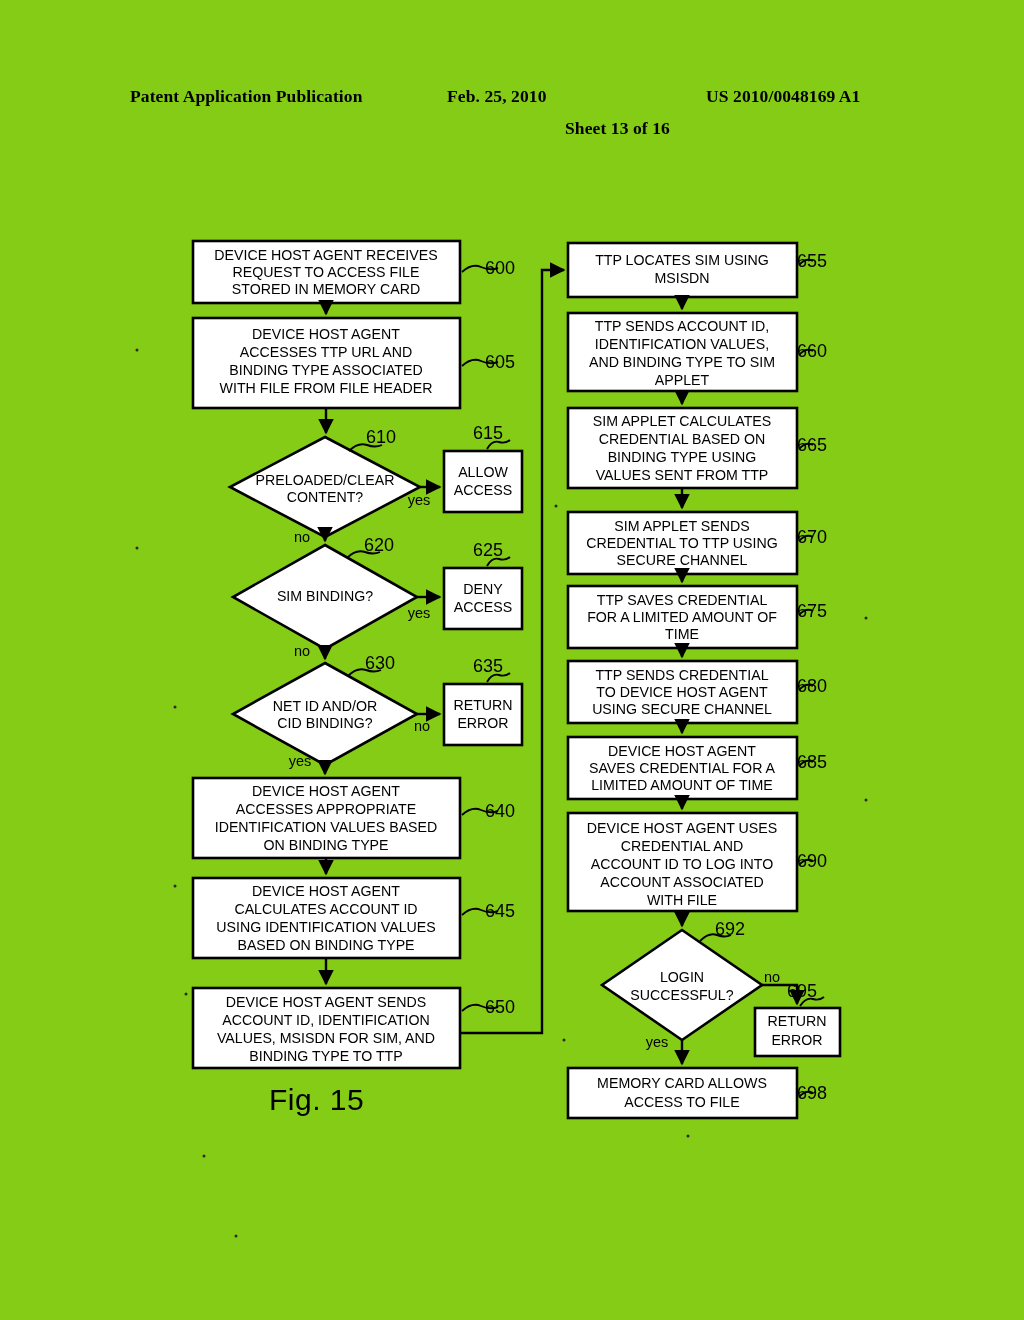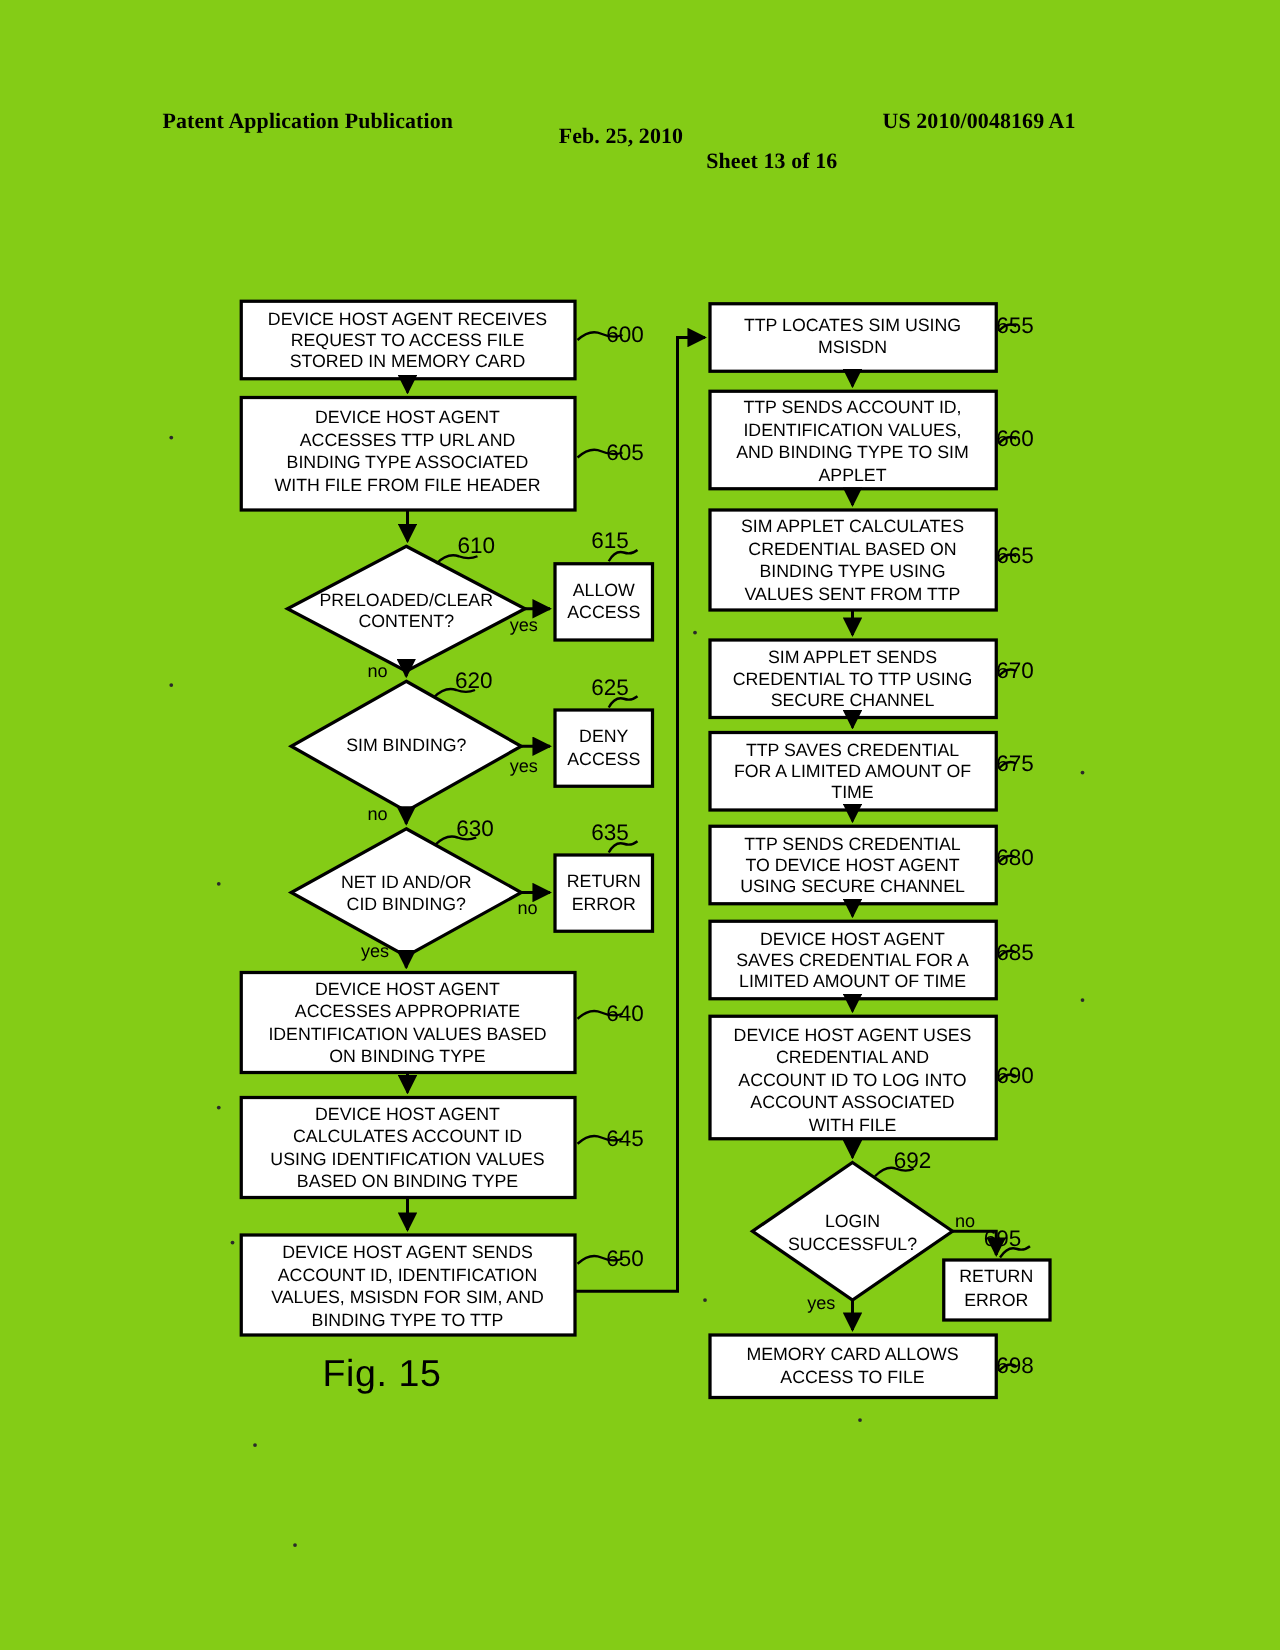--- a/index.html
+++ b/index.html
@@ -13,27 +13,27 @@
 
   
   .pat-header{
     position:absolute;left:0;top:86px;width:1024px;
     font-family:"Liberation Serif", serif;
     font-weight:bold;font-size:17.5px;
     letter-spacing:.1px;
     white-space:nowrap;
   }
   .pat-header .h-pub{position:absolute;left:130px;top:0;}
-  .pat-header .h-date{position:absolute;left:447px;top:0;margin-top:12px;}
+  .pat-header .h-date{position:absolute;left:447px;top:0;}
   .pat-header .h-sheet{position:absolute;left:565px;top:0;margin-top:32px;}
   .pat-header .h-num{position:absolute;left:706px;top:0;}
 
   
   .fig-caption{
-    position:absolute;left:258px;top:1083px;
+    position:absolute;left:269px;top:1083px;
     font-size:30px;letter-spacing:.5px;
     font-family:"Liberation Sans", sans-serif;
   }
 
   
   #flow{position:absolute;left:0;top:0;width:1024px;height:1320px;}
   #flow text{
     font-family:"Liberation Sans", sans-serif;
     fill:#000;
     text-anchor:middle;

